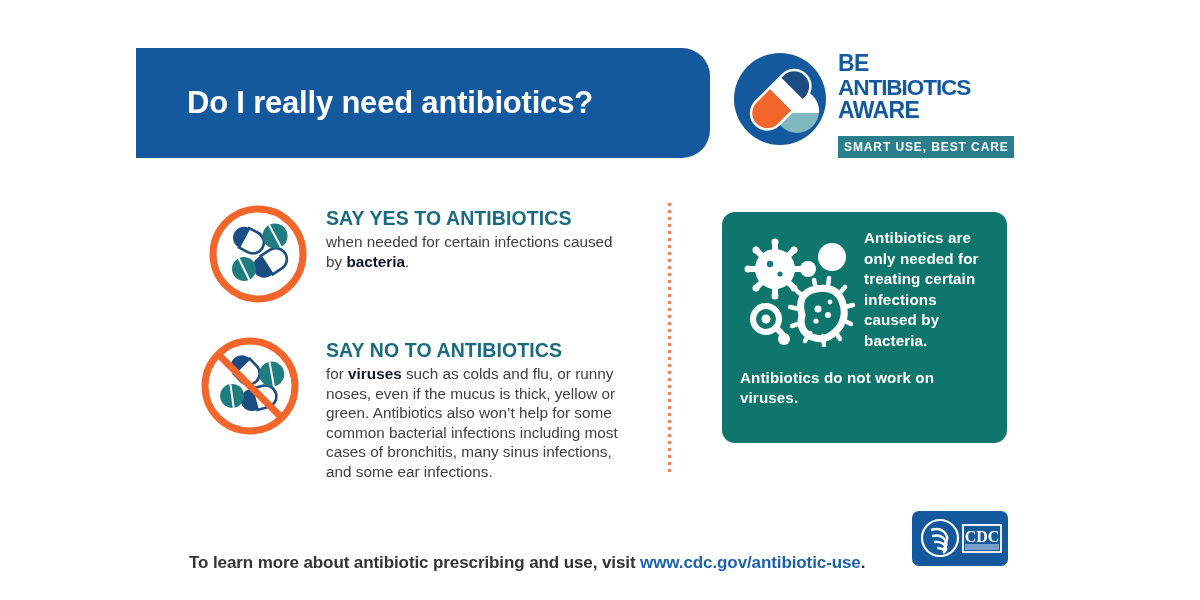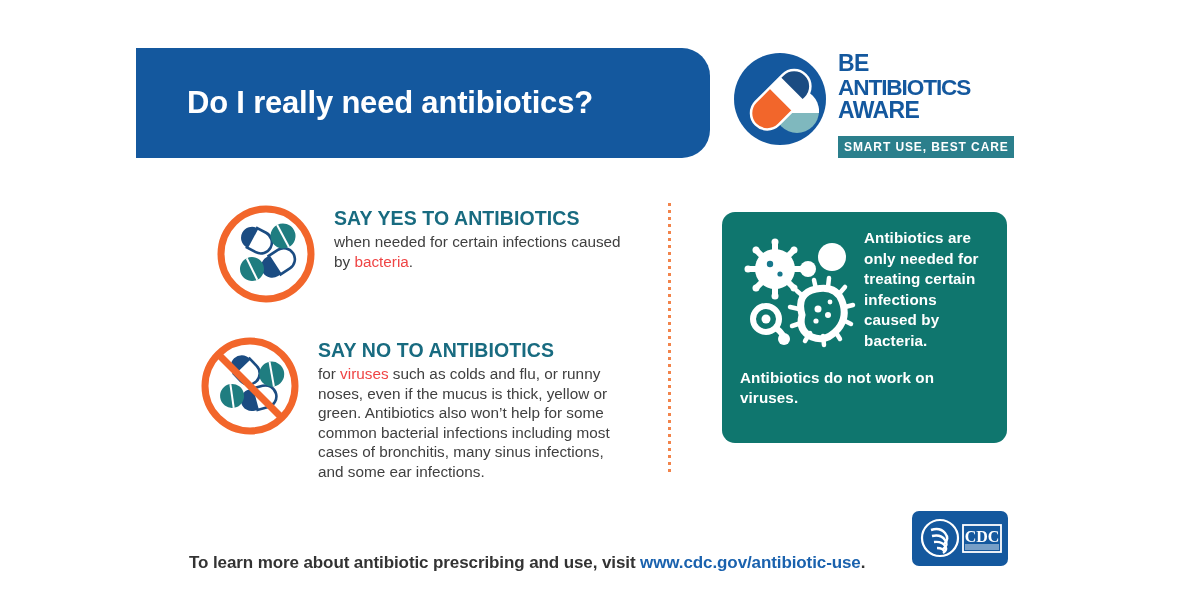--- a/index.html
+++ b/index.html
@@ -78,22 +78,22 @@
     display: inline-block;
     white-space: nowrap;
   }
 
   
   .info-row {
     position: absolute;
     display: flex;
     align-items: flex-start;
   }
-  #row-yes { left: 212px; top: 200px; }
-  #row-no  { left: 196px; top: 332px; }
+  #row-yes { left: 204px; top: 200px; }
+  #row-no  { left: 196px; top: 332px; gap: 8px; }
 
   .row-icon {
     width: 108px;
     height: 108px;
     flex: 0 0 108px;
     position: relative;
   }
   .row-text { margin-left: 14px; padding-top: 7px; }
 
   .row-heading {
@@ -103,21 +103,21 @@
     letter-spacing: 0.1px;
     margin: 0 0 2px 0;
     white-space: nowrap;
   }
   .row-body {
     color: #404040;
     font-size: 15.3px;
     line-height: 19.6px;
     max-width: 300px;
   }
-  .row-body b { font-weight: normal; color: #ef4444; }
+  .row-body b { font-weight: bold; color: #0f172a; }
 
   
   #divider {
     position: absolute;
     left: 668px;
     top: 203px;
     width: 3px;
     height: 271px;
     background-image: linear-gradient(to bottom, #f2844b 0 3px, rgba(0,0,0,0) 3px 7px);
     background-size: 3px 7px;

